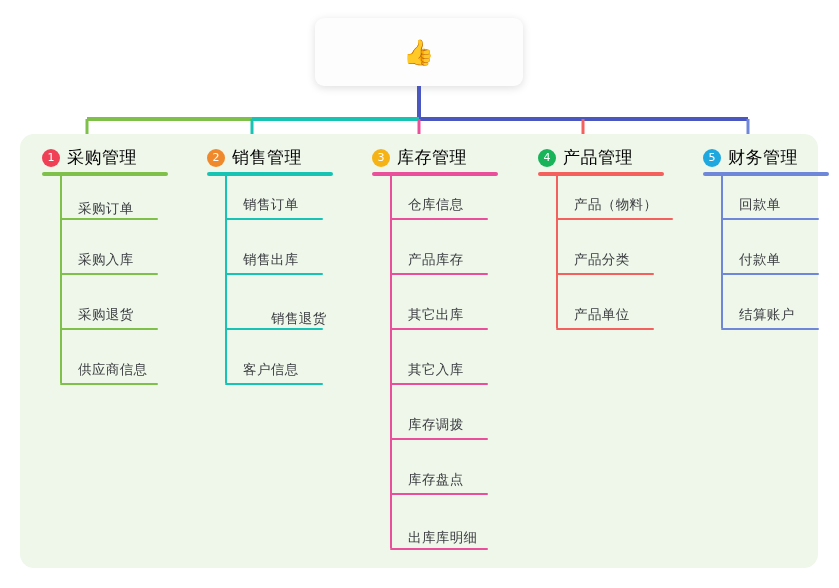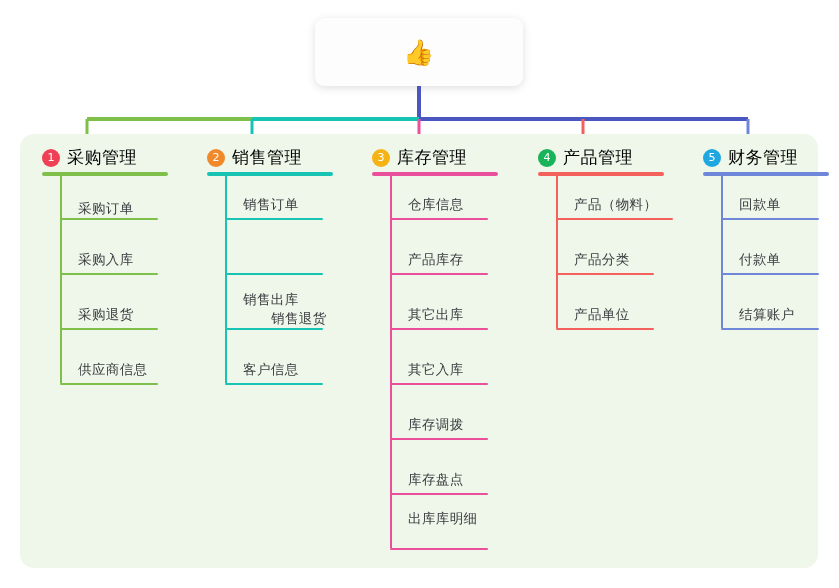--- a/index.html
+++ b/index.html
@@ -105,21 +105,21 @@
         </div>
         <div class="col" style="left: 187px;">
           <div class="col-head">
             <span class="badge" style="background: rgb(240, 137, 44);">2</span>
             <span class="col-title">销售管理</span>
           </div>
           <div class="head-rule" style="width: 126px; background: rgb(23, 196, 180);"></div>
           <div class="spine" style="height: 207px; background: rgb(23, 196, 180);"></div>
           <div class="item-label" style="top: 62px;">销售订单</div>
           <div class="item-rule" style="top: 84px; width: 98px; background: rgb(23, 196, 180);"></div>
-          <div class="item-label" style="top: 117px; margin-top: 40px;">销售出库</div>
+          <div class="item-label" style="top: 117px;">销售出库</div>
           <div class="item-rule" style="top: 139px; width: 98px; background: rgb(23, 196, 180);"></div>
           <div class="item-label" style="top: 176px; margin-left: 28px;">销售退货</div>
           <div class="item-rule" style="top: 194px; width: 98px; background: rgb(23, 196, 180);"></div>
           <div class="item-label" style="top: 227px;">客户信息</div>
           <div class="item-rule" style="top: 249px; width: 98px; background: rgb(23, 196, 180);"></div>
         </div>
         <div class="col" style="left: 352px;">
           <div class="col-head">
             <span class="badge" style="background: rgb(245, 179, 21);">3</span>
             <span class="col-title">库存管理</span>
@@ -131,21 +131,21 @@
           <div class="item-label" style="top: 117px;">产品库存</div>
           <div class="item-rule" style="top: 139px; width: 98px; background: rgb(234, 79, 156);"></div>
           <div class="item-label" style="top: 172px;">其它出库</div>
           <div class="item-rule" style="top: 194px; width: 98px; background: rgb(234, 79, 156);"></div>
           <div class="item-label" style="top: 227px;">其它入库</div>
           <div class="item-rule" style="top: 249px; width: 98px; background: rgb(234, 79, 156);"></div>
           <div class="item-label" style="top: 282px;">库存调拨</div>
           <div class="item-rule" style="top: 304px; width: 98px; background: rgb(234, 79, 156);"></div>
           <div class="item-label" style="top: 337px;">库存盘点</div>
           <div class="item-rule" style="top: 359px; width: 98px; background: rgb(234, 79, 156);"></div>
-          <div class="item-label" style="top: 376px; text-align: center;">出库库明细</div>
+          <div class="item-label" style="top: 395px; text-align: center;">出库库明细</div>
           <div class="item-rule" style="top: 414px; width: 98px; background: rgb(234, 79, 156);"></div>
         </div>
         <div class="col" style="left: 518px;">
           <div class="col-head">
             <span class="badge" style="background: rgb(25, 179, 90);">4</span>
             <span class="col-title">产品管理</span>
           </div>
           <div class="head-rule" style="width: 126px; background: rgb(244, 96, 92);"></div>
           <div class="spine" style="height: 152px; background: rgb(244, 96, 92);"></div>
           <div class="item-label" style="top: 62px;">产品（物料）</div>

